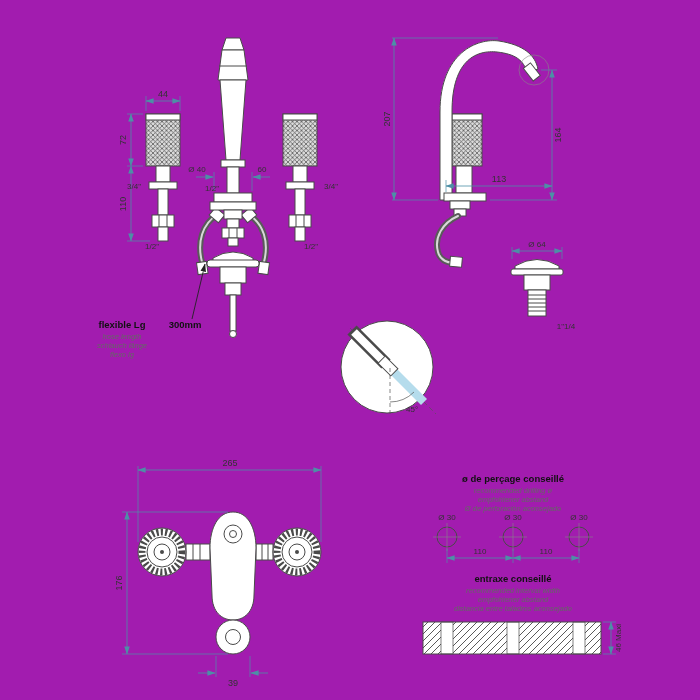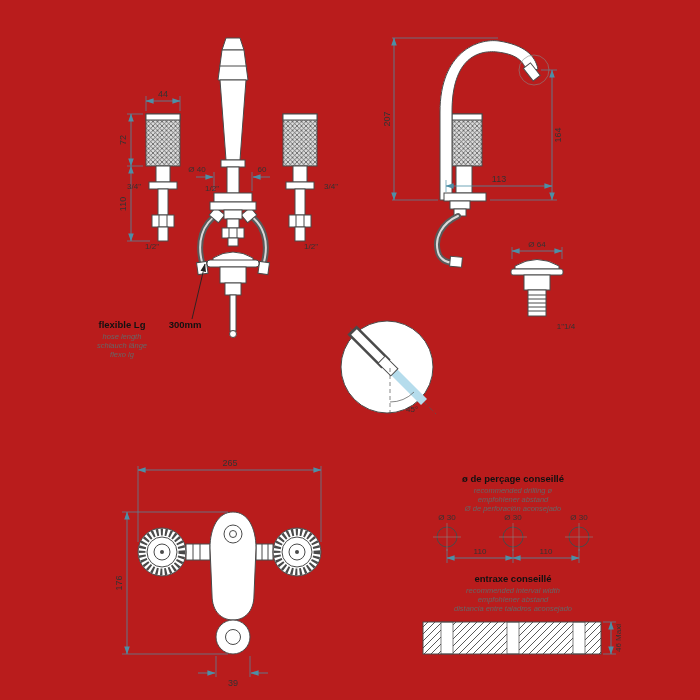--- a/index.html
+++ b/index.html
@@ -1,16 +1,16 @@
 <!DOCTYPE html>
 <html><head>
 <meta charset="utf-8">
 <style>
   html,body{margin:0;padding:0;background:#ffffff;}
-  .stage{position:relative;width:700px;height:700px;background:#b91c1c;font-family:"Liberation Sans",sans-serif;overflow:hidden;}
+  .stage{position:relative;width:700px;height:700px;background:#a21caf;font-family:"Liberation Sans",sans-serif;overflow:hidden;}
   svg{display:block;}
   svg text{font-family:"Liberation Sans",sans-serif;}
   .dimline{stroke:#4d8fa6;stroke-width:0.8;fill:none;}
   .extline{stroke:#4d8fa6;stroke-width:0.7;fill:none;}
   .draw{stroke:#4a4a4a;stroke-width:1;fill:#ffffff;}
   .drawn{stroke:#4a4a4a;stroke-width:1;fill:none;}
   .thin{stroke:#888888;stroke-width:0.6;fill:none;}
   .hose{stroke:#5a5a5a;stroke-width:6;fill:none;stroke-linecap:round;}
   .hoseshine{stroke:#d9d9d9;stroke-width:2;fill:none;stroke-linecap:round;}
   .dimtext{font-size:9px;fill:#333333;}

